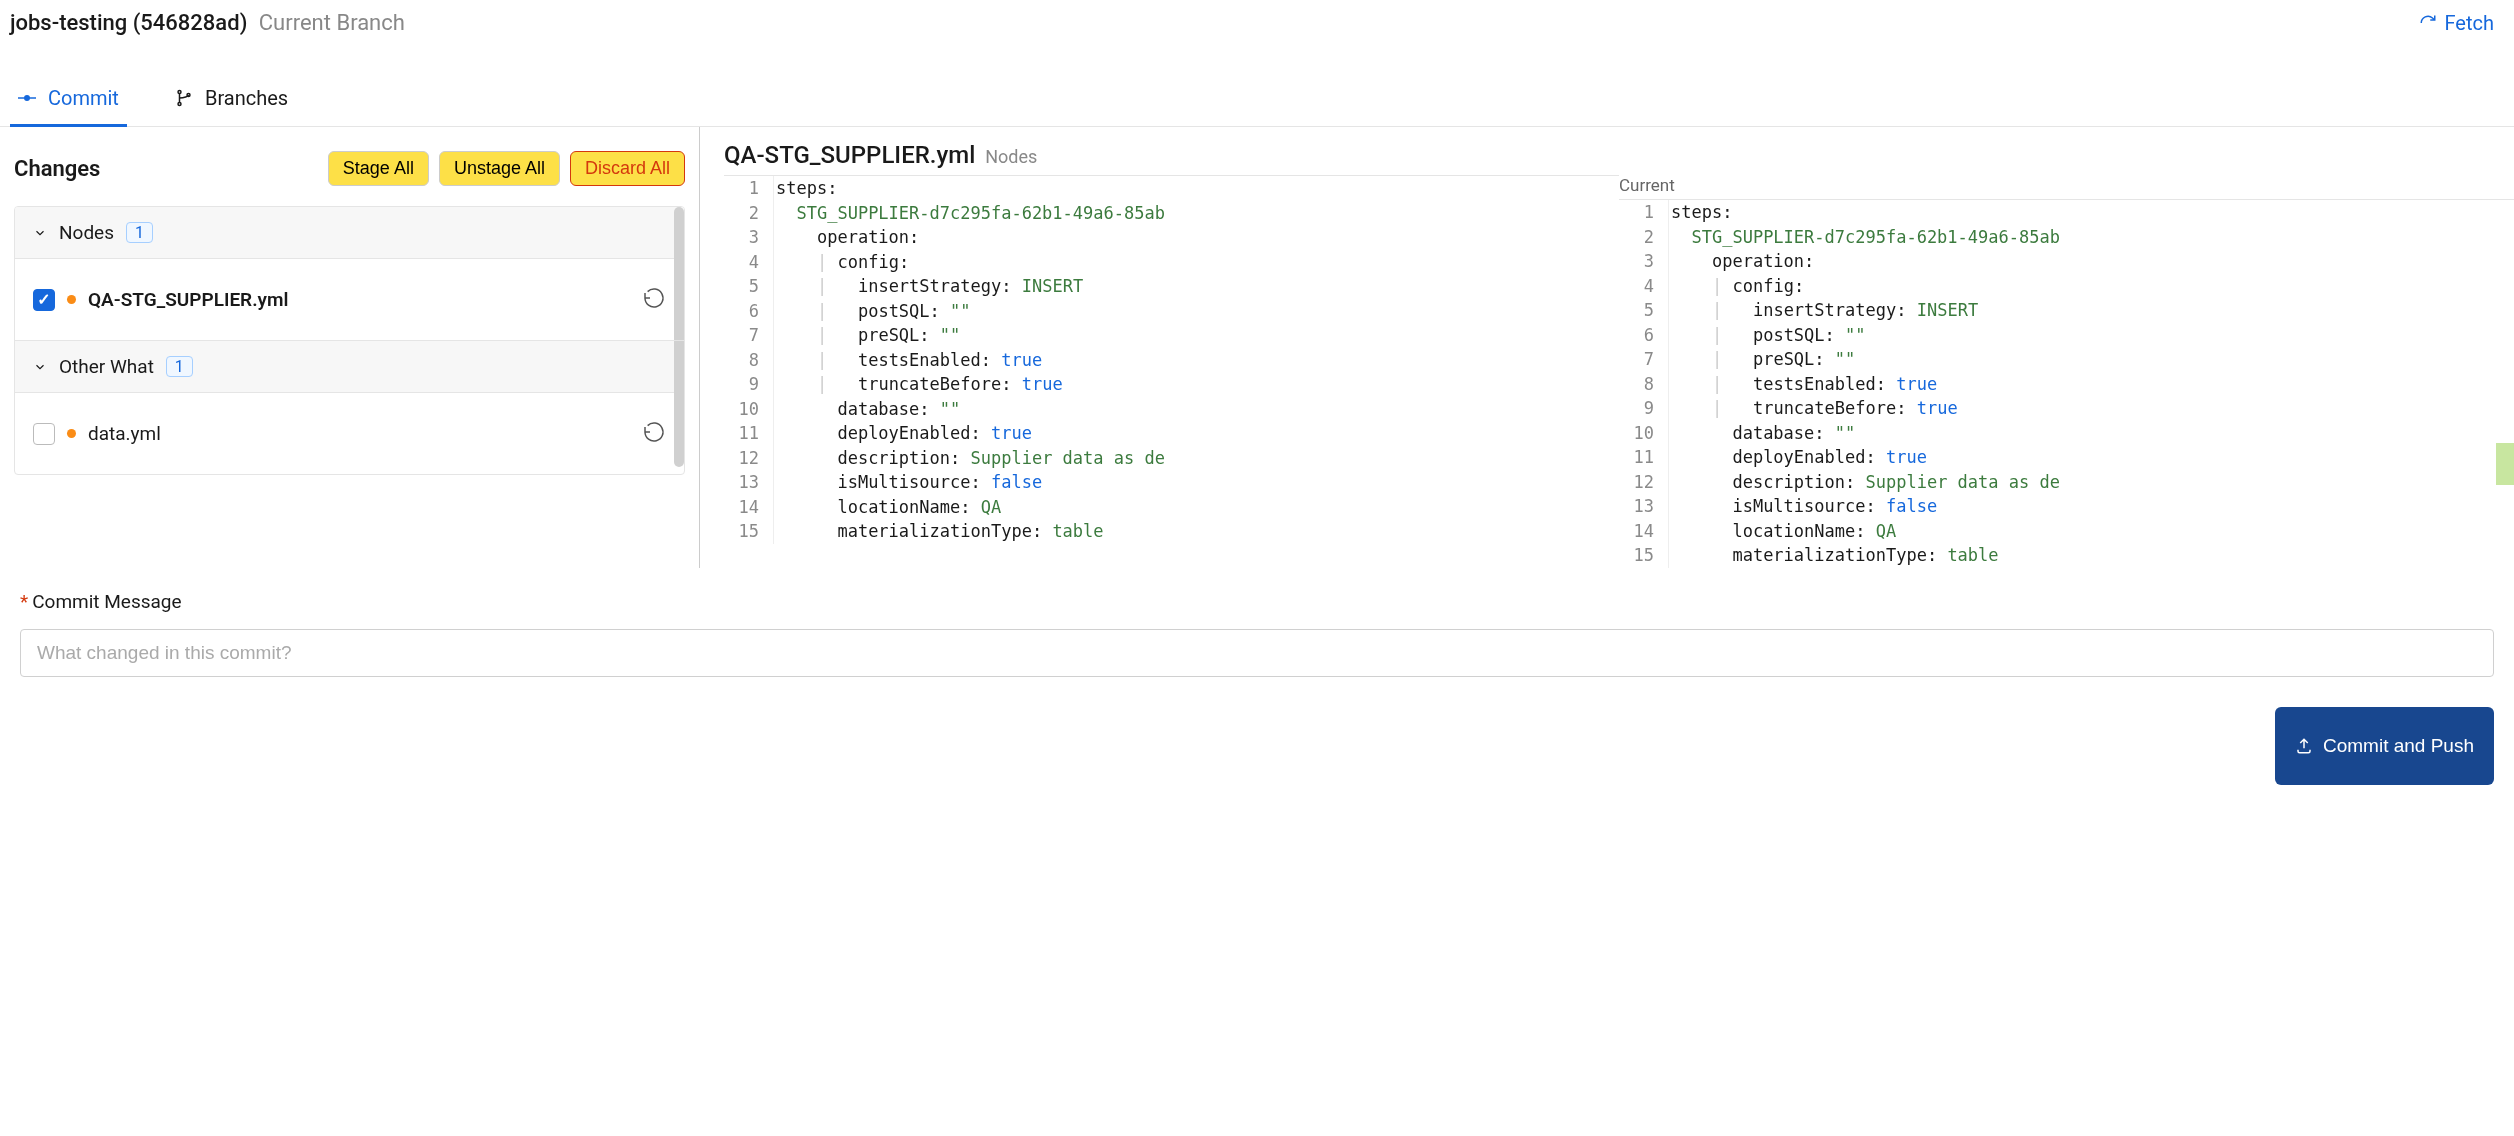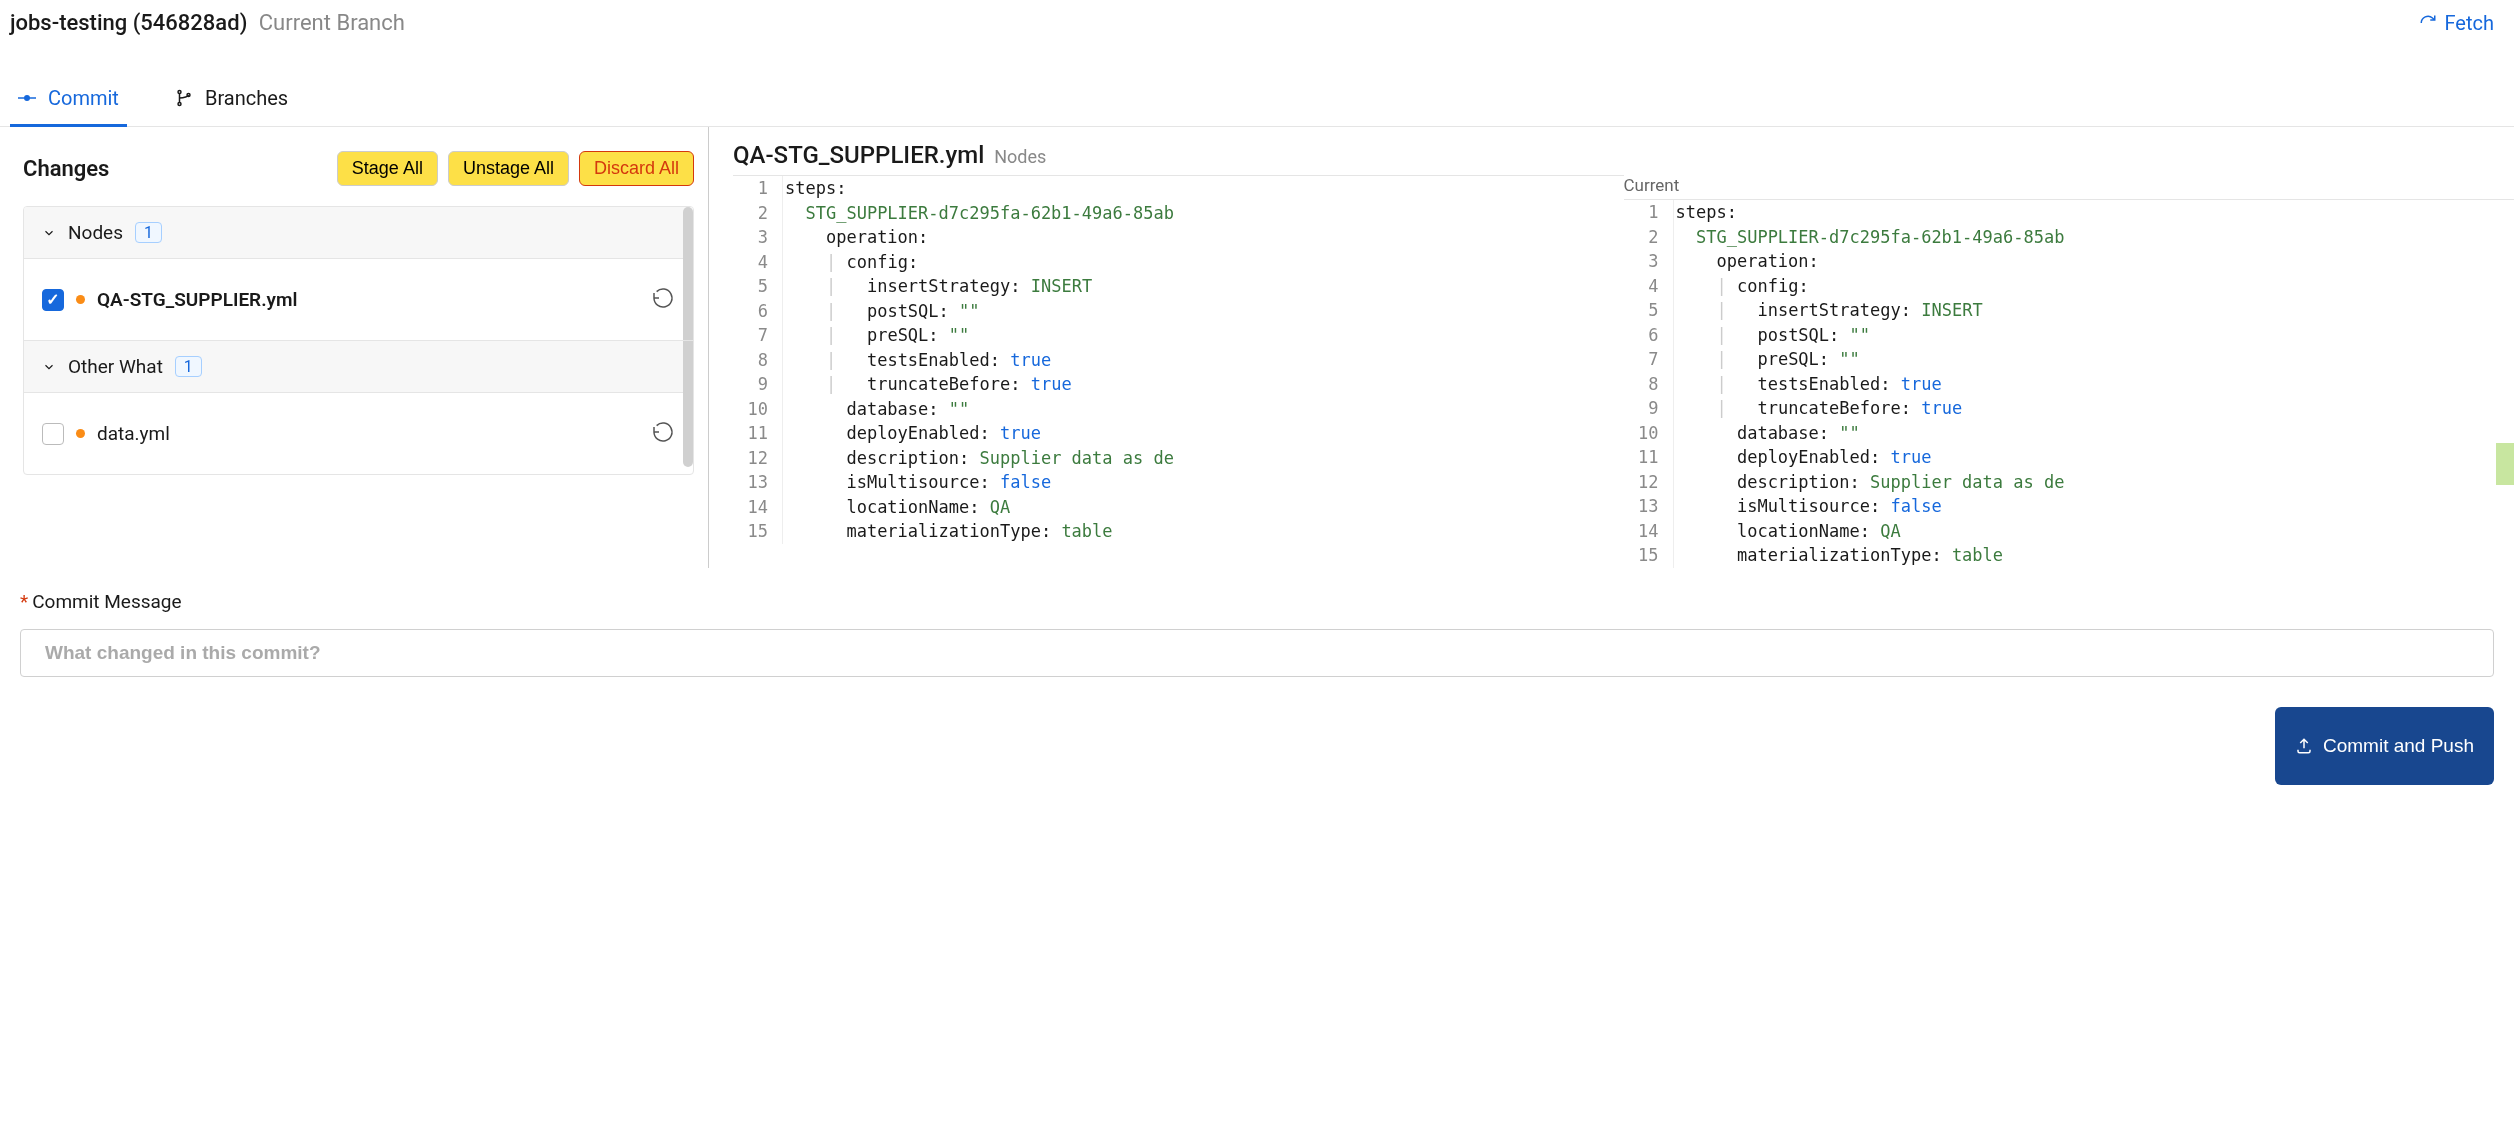--- a/index.html
+++ b/index.html
@@ -54,21 +54,20 @@
   position: absolute;
   bottom: -1px; left: 0; right: 0;
   height: 3px;
   background: #1668dc;
 }
 .tab svg { width: 18px; height: 18px; }
 
 .main {
   display: flex;
   gap: 0;
-  padding-left: 9px;
 }
 
 .left-panel {
   width: 700px;
   padding: 24px 14px 0 14px;
   border-right: 1px solid #ccc;
 }
 .changes-header {
   display: flex;
   justify-content: space-between;
@@ -207,24 +206,23 @@
   background: #c8e6a0;
 }
 
 .commit-section { padding: 22px 20px 0 20px; }
 .commit-label { font-size: 19px; margin-bottom: 16px; }
 .req { color: #d4380d; margin-right: 4px; }
 .commit-input {
   width: 100%;
   border: 1px solid #d0d0d0;
   border-radius: 4px;
-  padding: 12px 24px;
+  padding: 12px 16px;
   font-size: 19px;
   color: #333;
-  font-weight: bold;
 }
 .commit-input::placeholder { color: #aaa; }
 
 .footer {
   display: flex;
   justify-content: flex-end;
   padding: 30px 20px 20px;
 }
 .push-btn {
   background: #18478f;

